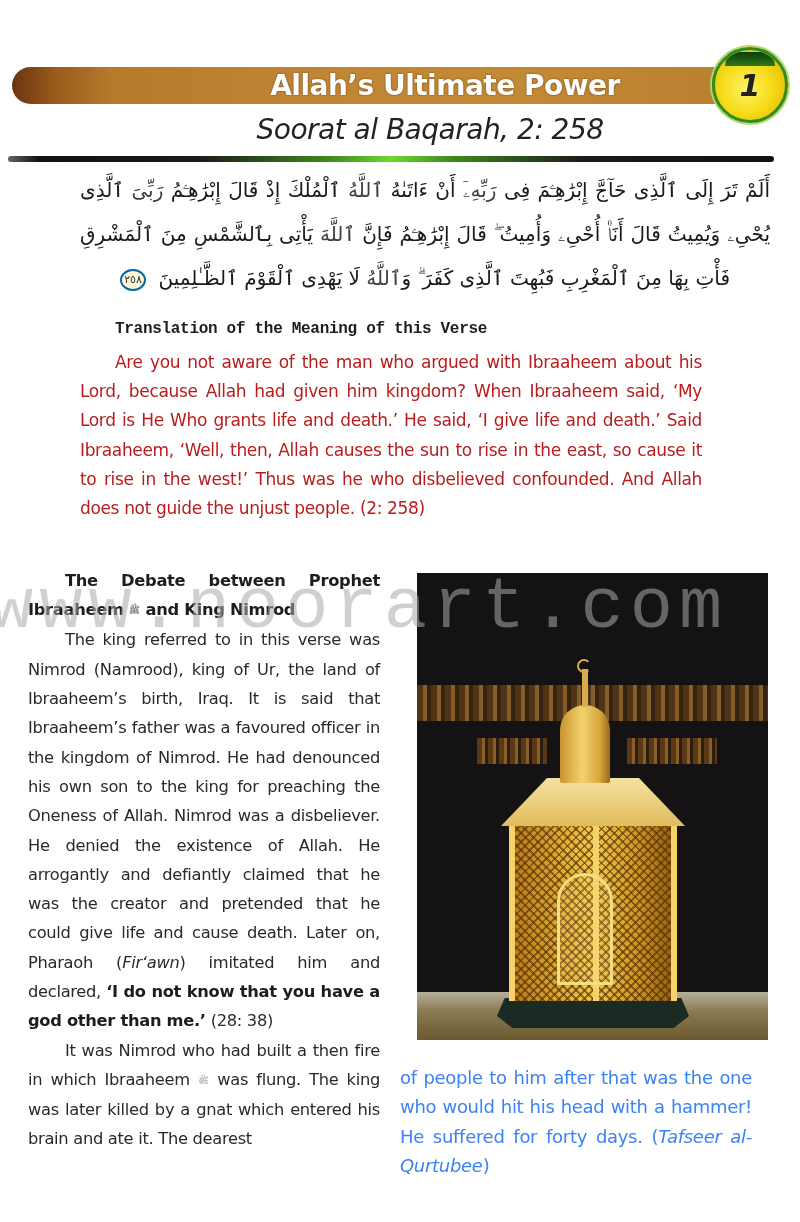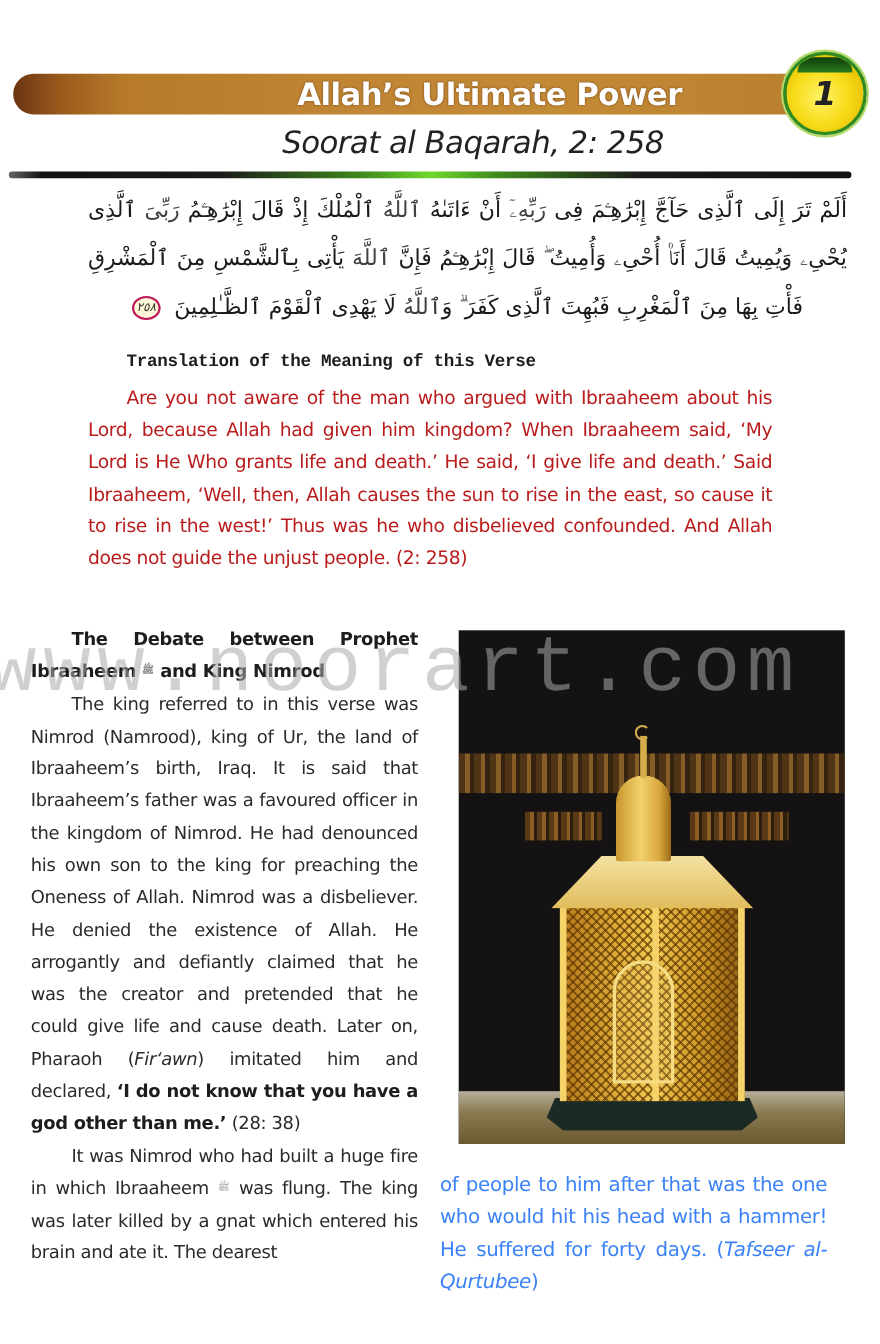--- a/index.html
+++ b/index.html
@@ -46,22 +46,22 @@
 
   
   .arabic {
     position: absolute; left: 80px; top: 168px; width: 690px;
     direction: rtl; text-align: justify; text-align-last: center;
     font-family: "DejaVu Sans", sans-serif; font-size: 20px; line-height: 44px; color: #1a1a1a;
   }
   .arabic .red { color: #404040; }
   .ayah-mark {
     display: inline-block; width: 26px; height: 22px; border-radius: 50%;
-    border: 2px solid #be185d; background: #fff8d8; font-size: 11px; line-height: 18px;
-    text-align: center; color: #333; vertical-align: middle; margin-right: 6px; font-style: italic;
+    border: 2px solid #0369a1; background: #fff8d8; font-size: 11px; line-height: 18px;
+    text-align: center; color: #333; vertical-align: middle; margin-right: 6px;
   }
 
   
   .trans-heading {
     position: absolute; left: 115px; top: 320px;
     font-family: Liberation Mono, monospace; font-weight: bold; font-size: 16px; color: #1d1d1d;
     letter-spacing: -0.3px;
   }
   .trans-body {
     position: absolute; left: 80px; top: 348px; width: 622px;
@@ -164,21 +164,21 @@
 <div class="trans-heading">Translation of the Meaning of this Verse</div>
 <div class="trans-body">Are you not aware of the man who argued with Ibraaheem about his Lord, because Allah had given him kingdom? When Ibraaheem said, ‘My Lord is He Who grants life and death.’ He said, ‘I give life and death.’ Said Ibraaheem, ‘Well, then, Allah causes the sun to rise in the east, so cause it to rise in the west!’ Thus was he who disbelieved confounded. And Allah does not guide the unjust people. (2: 258)</div>
 
 <div class="col-left">
   <div class="section-heading">
     <span>The Debate between Prophet Ibraaheem</span>
     <span class="honor">ﷺ</span>
     <span>and King Nimrod</span>
   </div>
   <div class="para"><span>The king referred to in this verse was Nimrod (Namrood), king of Ur, the land of Ibraaheem’s birth, Iraq. It is said that Ibraaheem’s father was a favoured officer in the kingdom of Nimrod. He had denounced his own son to the king for preaching the Oneness of Allah. Nimrod was a disbeliever. He denied the existence of Allah. He arrogantly and defiantly claimed that he was the creator and pretended that he could give life and cause death. Later on, Pharaoh (</span><i>Fir‘awn</i><span>) imitated him and declared, </span><b>‘I do not know that you have a god other than me.’</b><span> (28: 38)</span></div>
-  <div class="para"><span>It was Nimrod who had built a huge fire in which Ibraaheem </span><span class="honor">ﷺ</span><span> was flung. The king was later killed by a gnat which entered his brain and ate it. The dearest</span></div>
+  <div class="para"><span>It was Nimrod who had built a then fire in which Ibraaheem </span><span class="honor">ﷺ</span><span> was flung. The king was later killed by a gnat which entered his brain and ate it. The dearest</span></div>
 </div>
 
 <div class="photo">
   <div class="kiswa-band"></div>
   <div class="kiswa-panel" style="left:60px;width:70px;"></div>
   <div class="kiswa-panel" style="left:210px;width:90px;"></div>
   <div class="floor"></div>
   <div class="shrine-base"></div>
   <div class="shrine-body"></div>
   <div class="shrine-pillar" style="left:92px;"></div>

